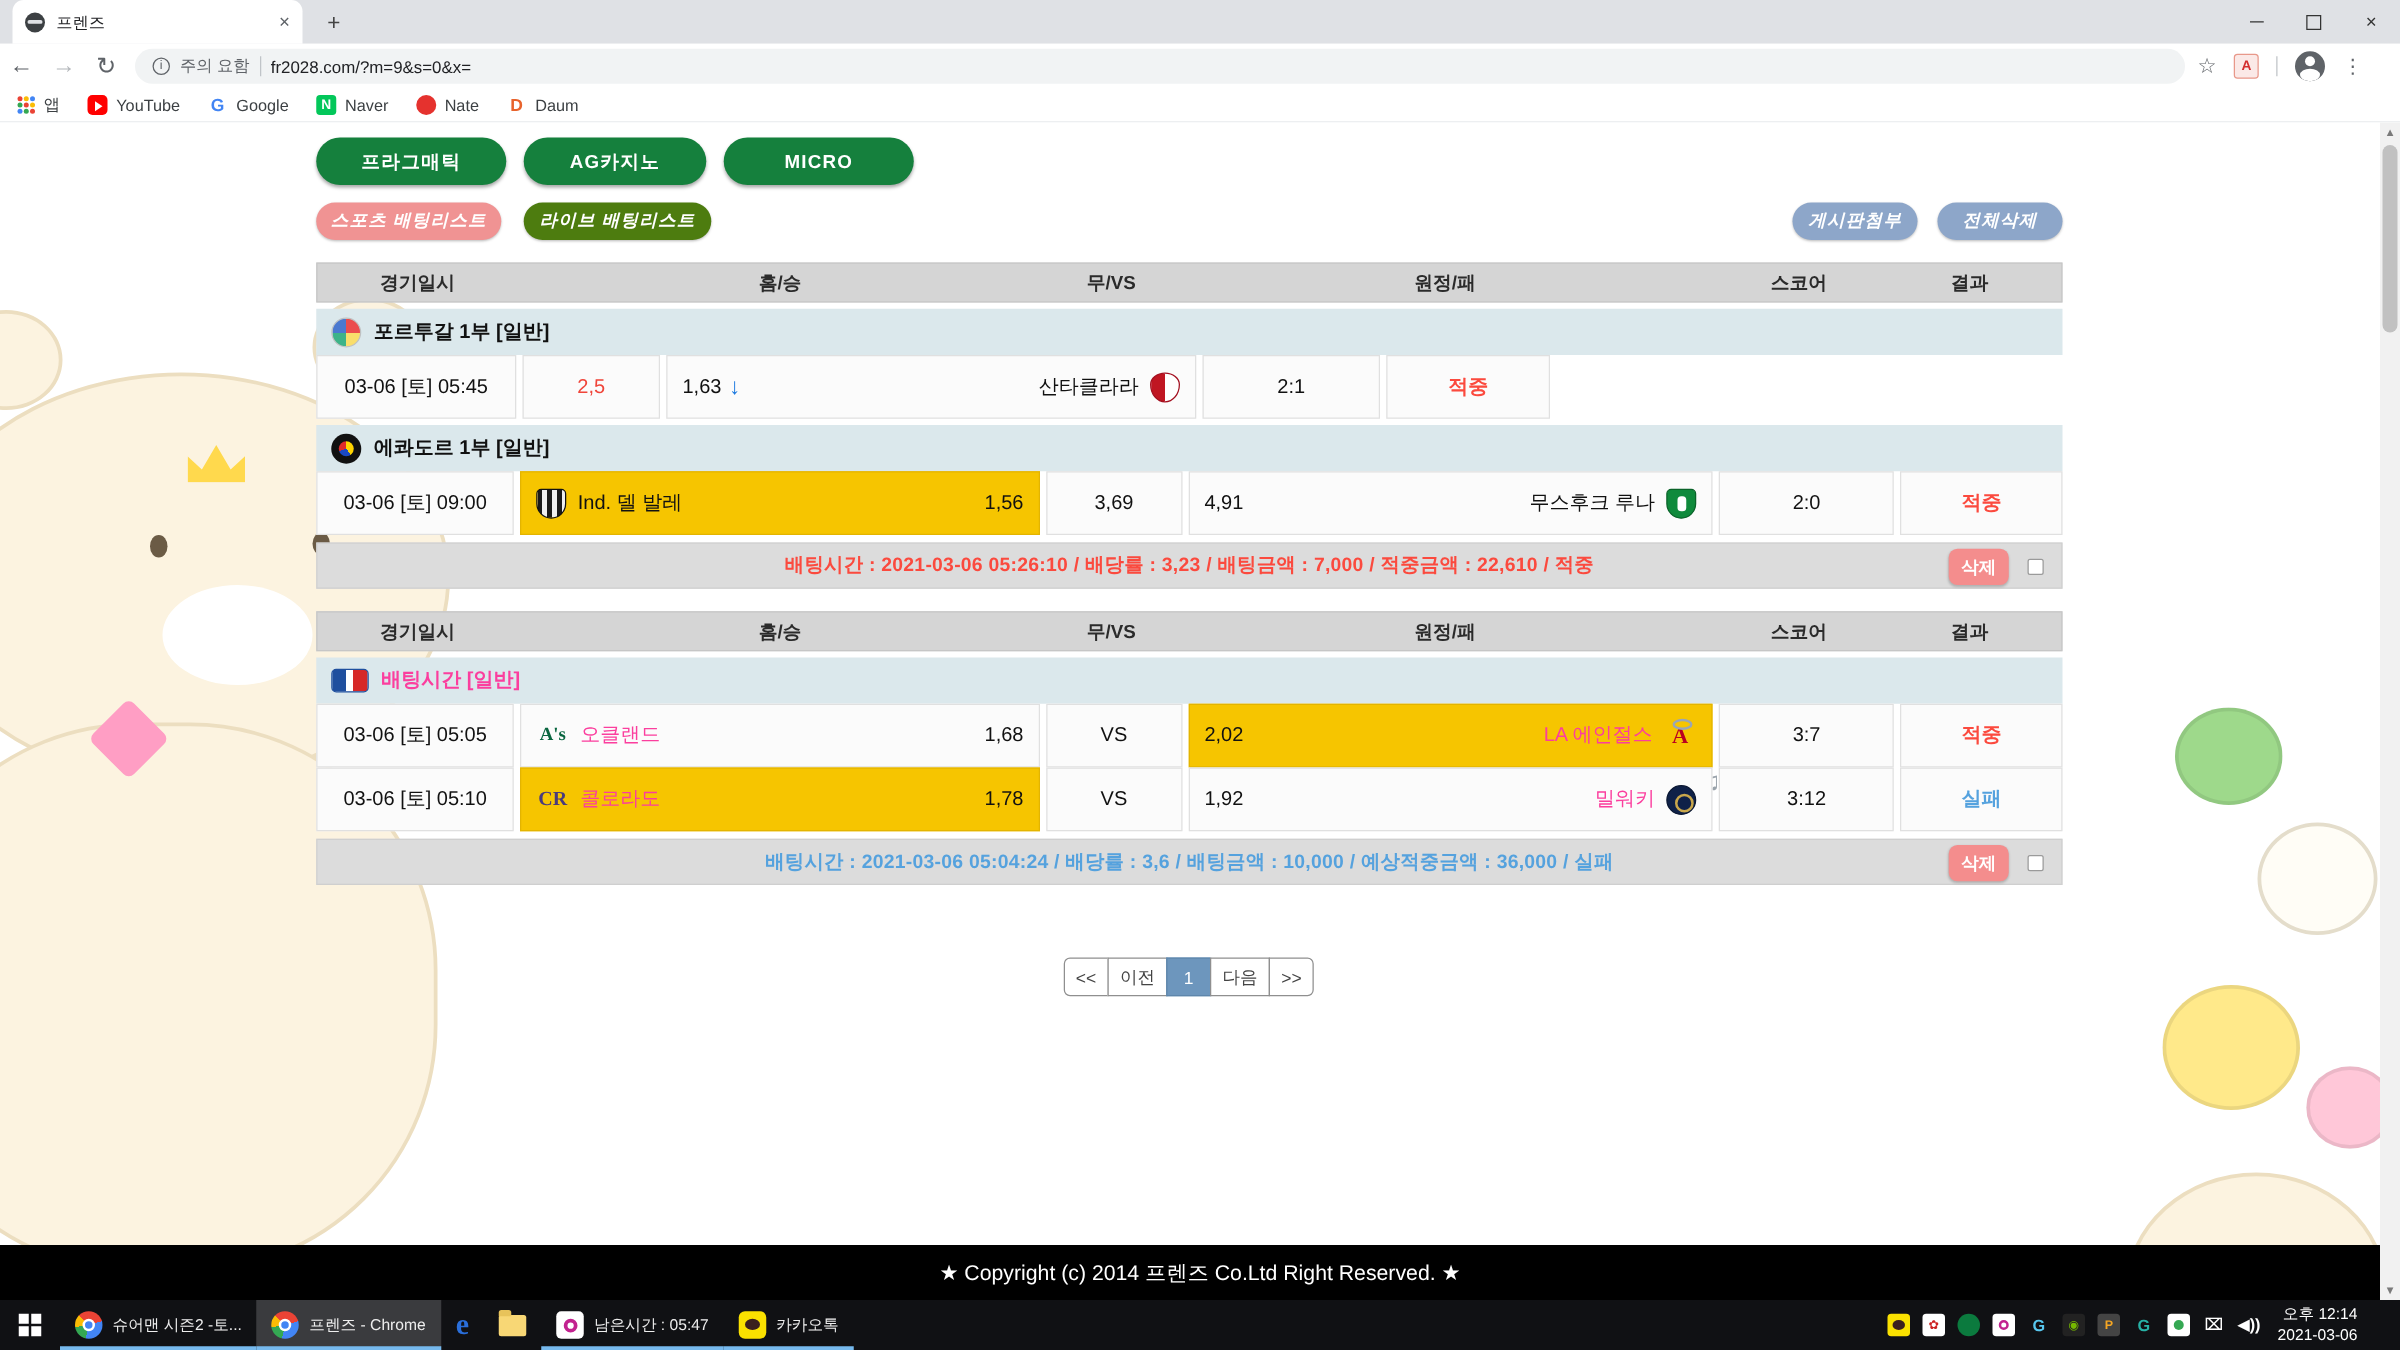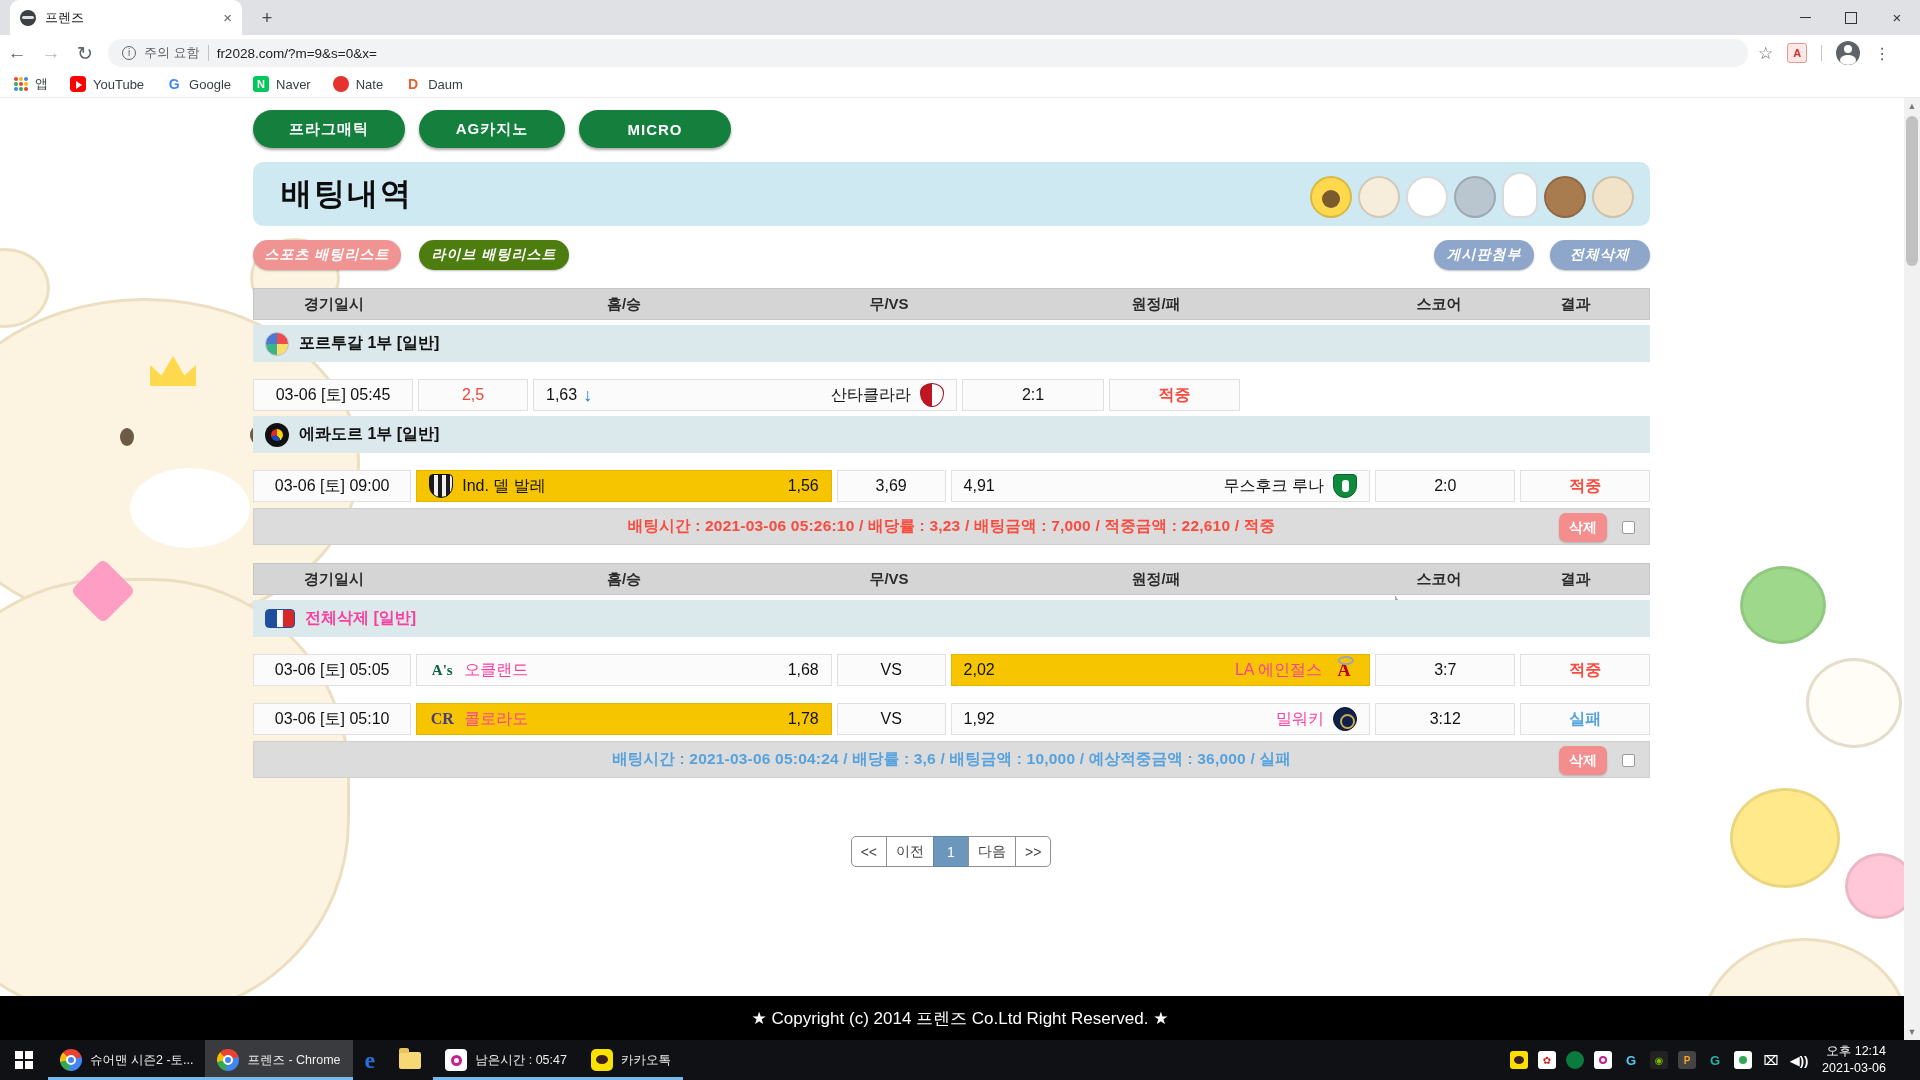--- a/index.html
+++ b/index.html
@@ -111,21 +111,21 @@
   .pill.gray2 { background:#8da6c9; width:100px; margin-left:16px; }
 
   
   .tbl { margin-top:18px; }
   .hdr { display:flex; background:#d5d5d5; height:32px; align-items:center; border:1px solid #c6c6c6; }
   .hcell { font-size:15px; color:#2b2b2b; text-align:center; font-weight:bold; }
   .c-date{width:160px;} .c-home{width:420px;} .c-draw{width:110px;} .c-away{width:424px;} .c-score{width:142px;} .c-result{width:131px;}
   .league { display:flex; align-items:center; gap:10px; background:#dbe8ec; height:37px; margin-top:5px;
             padding-left:12px; font-size:16px; color:#111; font-weight:bold; }
   .league.mlb { color:#fb3e9e; }
-  .mrow { display:flex; gap:5px; margin-top:17px; height:32px; }
+  .mrow { display:flex; gap:5px; margin-top:0; height:51px; }
   .cell { background:#fbfbfb; border:1px solid #e0e0e0; display:flex; align-items:center; font-size:16px; color:#111; }
   .cell.center { justify-content:center; }
   .cell.yellow { background:#f6c500; border-color:#e3b400; }
   .cell.pad { padding:0 12px; }
   .tgroup { display:flex; align-items:center; gap:9px; }
   .spacer { flex:1; }
   .odds { font-size:16px; color:#111; }
   .arrow-up { color:#e8231a; font-weight:bold; font-size:18px; }
   .arrow-down { color:#1d7ae0; font-weight:bold; font-size:18px; }
   .red-odds { color:#f0453a; }
@@ -314,32 +314,20 @@
     <div class="decor blob b-cream"></div>
 
     <div class="content">
 
       <div class="navrow">
         <div class="navbtn b1">프라그매틱</div>
         <div class="navbtn b2">AG카지노</div>
         <div class="navbtn b3">MICRO</div>
       </div>
 
-      <div class="banner">
-        <span class="banner-title">배팅내역</span>
-        <div class="heads">
-          <span class="head h1"></span>
-          <span class="head h2"></span>
-          <span class="head h3"></span>
-          <span class="head h4"></span>
-          <span class="head h5"></span>
-          <span class="head h6"></span>
-          <span class="head h7"></span>
-        </div>
-      </div>
 
       <div class="toolrow">
         <div class="pill pink">스포츠 배팅리스트</div>
         <div class="pill blue">라이브 배팅리스트</div>
         <div class="pill gray1">게시판첨부</div>
         <div class="pill gray2">전체삭제</div>
       </div>
 
       <div class="tbl">
         <div class="hdr">
@@ -416,21 +404,21 @@
           <div class="hcell c-date">경기일시</div>
           <div class="hcell c-home">홈/승</div>
           <div class="hcell c-draw">무/VS</div>
           <div class="hcell c-away">원정/패</div>
           <div class="hcell c-score">스코어</div>
           <div class="hcell c-result">결과</div>
         </div>
 
         <div class="league mlb">
           <span class="lg-mlb"></span>
-          <span>전체삭제 [일반]</span>
+          <span>배팅시간 [일반]</span>
         </div>
 
         <div class="mrow">
           <div class="cell center c-date">03-06 [토] 05:05</div>
           <div class="cell pad c-home">
             <span class="tgroup">
               <span class="logo-txt lg-as">A's</span>
               <span class="teamname pink">오클랜드</span>
             </span>
             <span class="spacer"></span>

